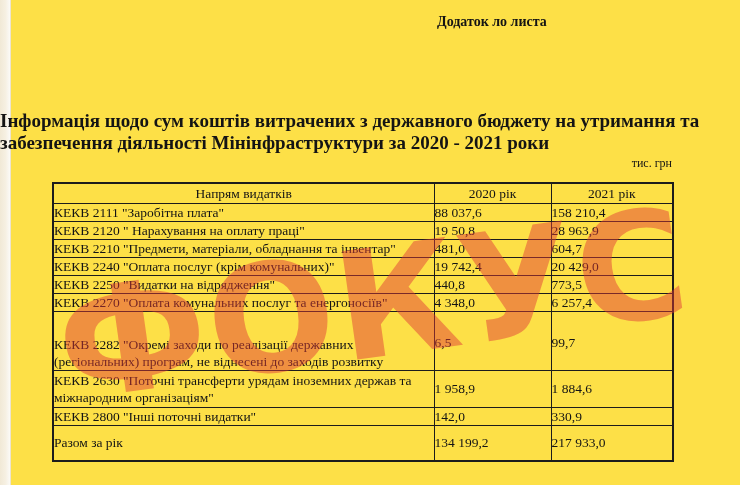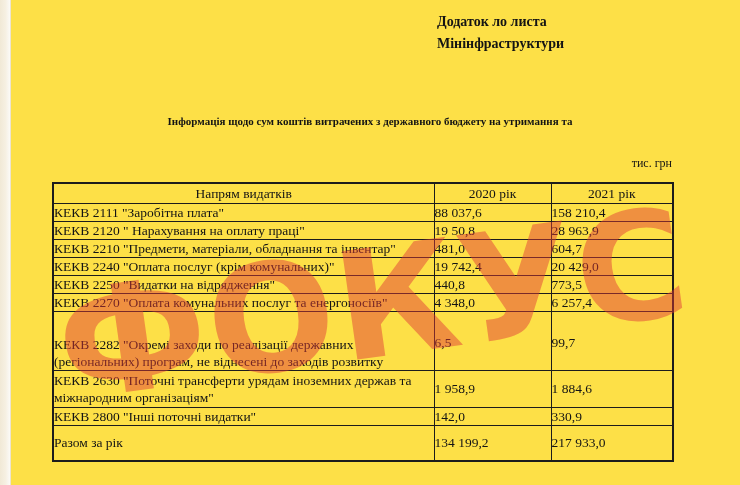--- a/index.html
+++ b/index.html
@@ -19,21 +19,21 @@
     background:linear-gradient(90deg,#f1e9d6 0%,#f6f0e2 55%,#fbfaf7 100%);
     border-right:1px solid #eee4cf;
   }
   .letter-note{
     position:absolute;left:437px;top:11px;
     font-weight:bold;font-size:14px;line-height:22px;
     white-space:nowrap;
   }
   .doc-title{
     position:absolute;left:0;top:110px;width:740px;
-    text-align:center;font-weight:bold;font-size:11px;line-height:22px;
+    text-align:left;font-weight:bold;font-size:19px;line-height:22px;
   }
   .units{
     position:absolute;left:52px;top:156px;width:620px;
     text-align:right;font-size:12px;
   }
   table.expenses{
     position:absolute;left:52px;top:182px;width:620px;
     border-collapse:collapse;table-layout:fixed;
     font-size:13.5px;line-height:17px;
     border:2px solid #1c1c1c;
@@ -71,25 +71,25 @@
 </style>
 </head>
 <body>
 
 <div class="page">
 
   <div class="scan-edge"></div>
 
   <div class="letter-note">
     <div>Додаток ло листа</div>
-    <div>Мінінфраструктури</div>
   </div>
 
   <div class="doc-title">
     <div>Інформація щодо сум коштів витрачених з державного бюджету на утримання та</div>
+    <div>забезпечення діяльності Мінінфраструктури за 2020 - 2021 роки</div>
   </div>
 
   <div class="units">тис. грн</div>
 
   <table class="expenses">
     <colgroup>
       <col style="width:381px">
       <col style="width:117px">
       <col style="width:122px">
     </colgroup>

